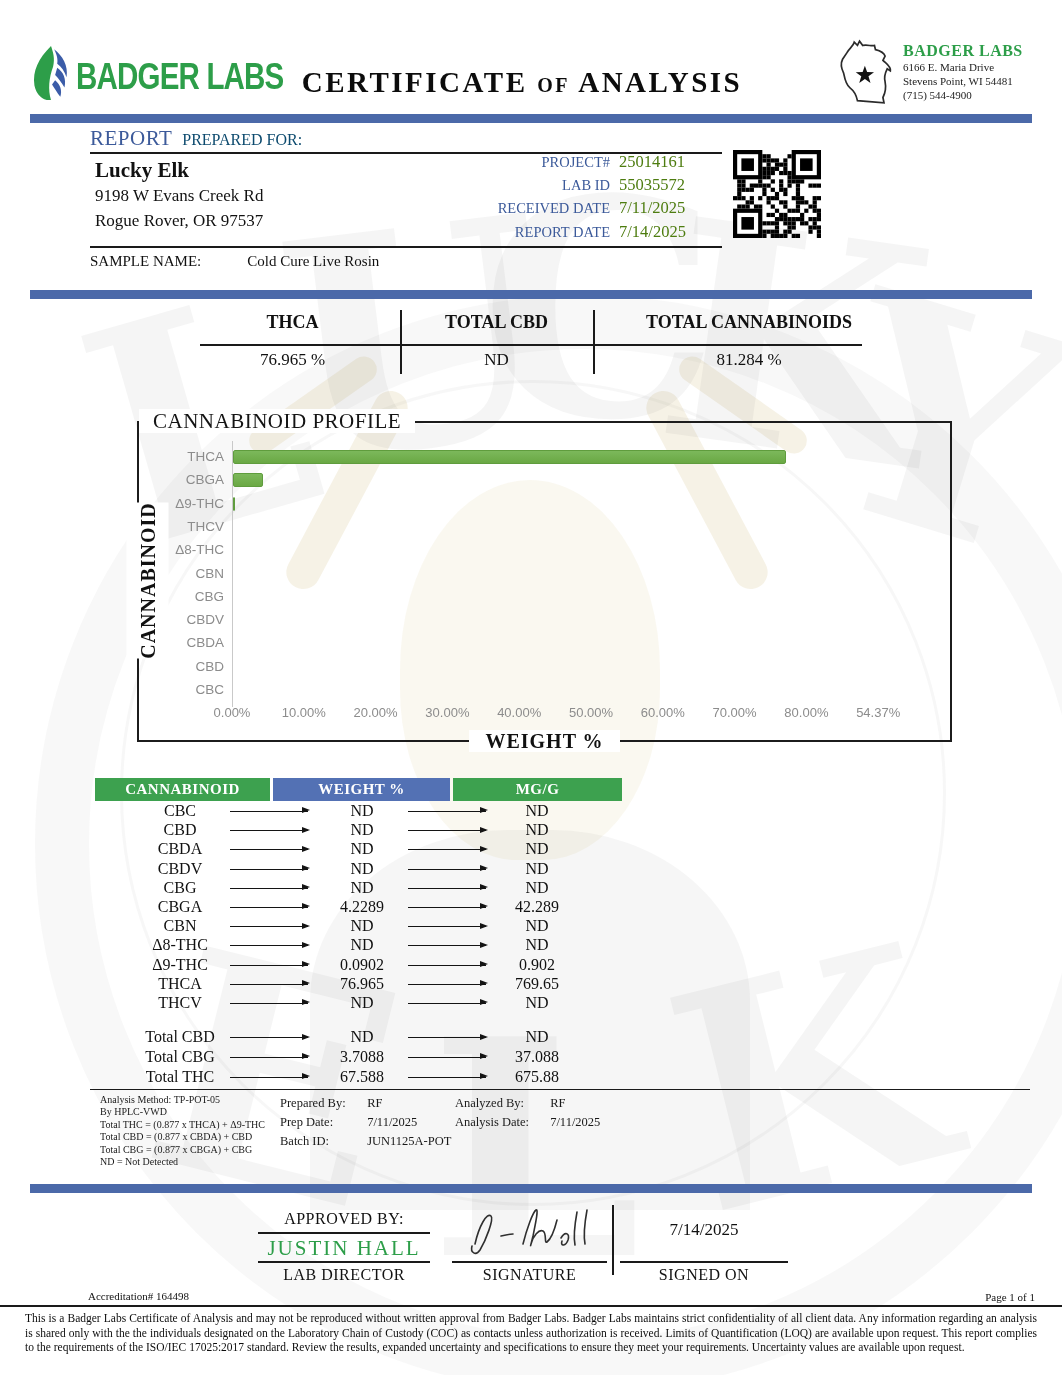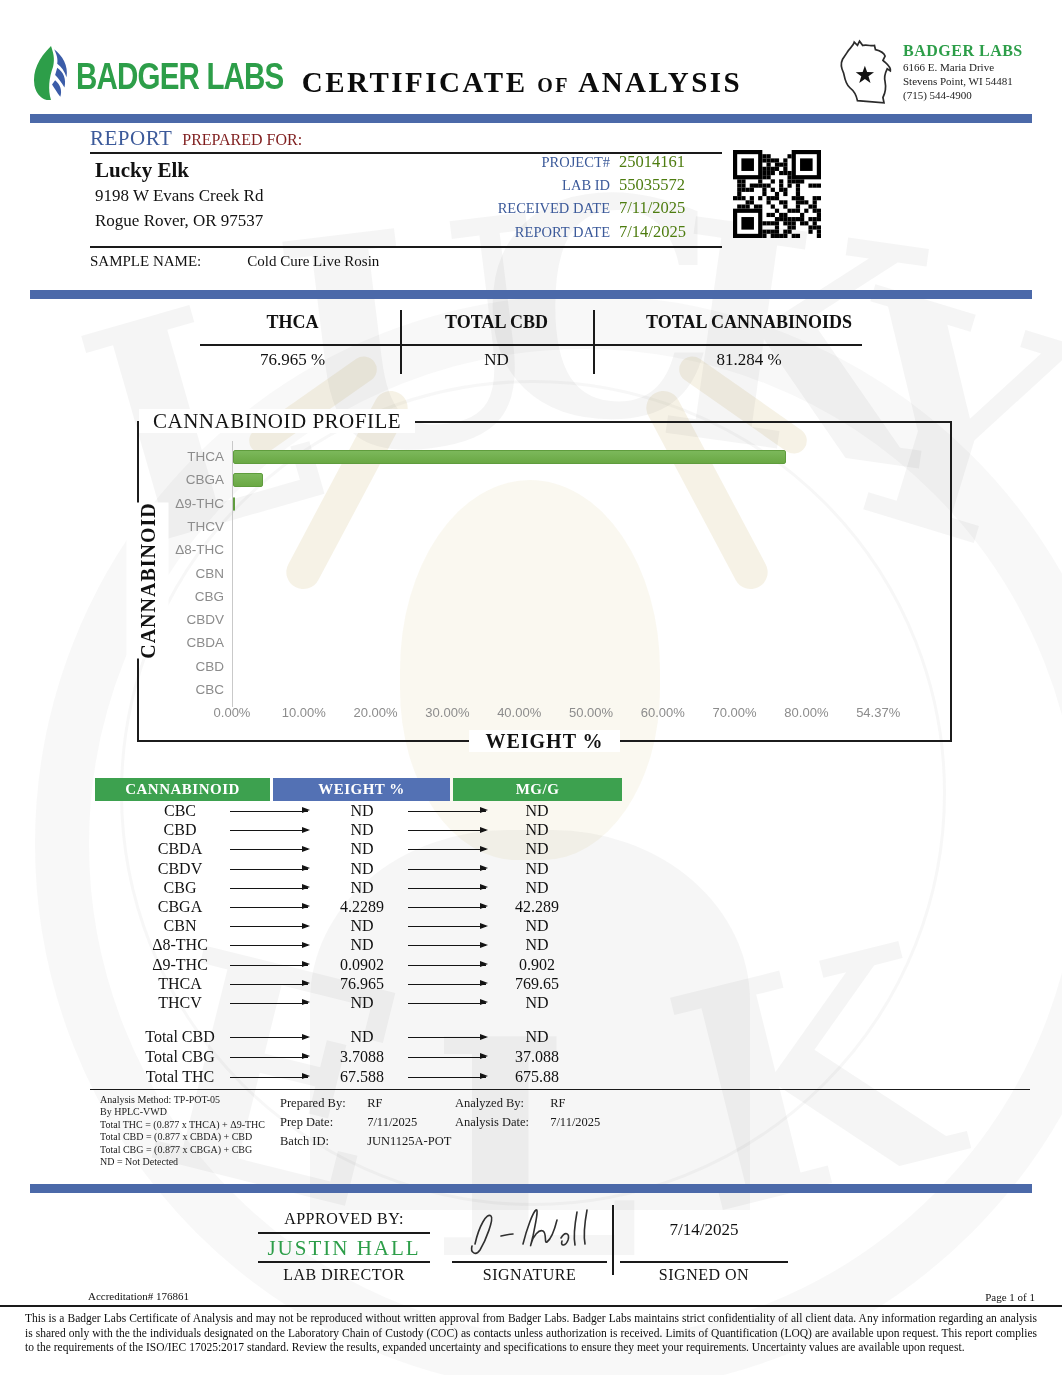--- a/index.html
+++ b/index.html
@@ -26,21 +26,21 @@
   .logo-text{font-family:"Liberation Sans",sans-serif;font-weight:bold;font-size:36px;
              color:#2d9e49;letter-spacing:-1px;transform:scaleX(.82);transform-origin:left center;}
   .coa-title{font-weight:bold;font-size:29px;letter-spacing:2.5px;font-variant:small-caps;
              text-align:center;color:#0c0c0c;}
   .labinfo-name{color:#2d9e49;font-weight:bold;font-size:16px;letter-spacing:.5px;}
   .labinfo-line{font-size:11px;line-height:14px;color:#222;}
   .bluebar{position:absolute;left:30px;width:1002px;height:9px;background:#4b69a9;z-index:2;}
 
   
   .report-word{color:#3c5a9a;font-size:21px;letter-spacing:.5px;}
-  .prepared{font-size:16px;margin-left:10px;color:#7f1d1d;}
+  .prepared{font-size:16px;margin-left:10px;color:#0c4a6e;}
   .hline{position:absolute;background:#1a1a1a;height:1.6px;z-index:2;}
   .vline{position:absolute;background:#1a1a1a;width:1.6px;z-index:2;}
   .client-name{font-size:21px;font-weight:bold;}
   .client-line{font-size:17px;}
   .meta-row{display:flex;align-items:baseline;height:23.2px;}
   .meta-label{width:148px;text-align:right;color:#3c5a9a;font-size:14.5px;}
   .meta-value{margin-left:9px;font-size:16.5px;color:#4d7c0f;}
   .sample-label{font-size:15px;}
   .sample-value{font-size:15px;margin-left:46px;}
 
@@ -535,21 +535,21 @@
     <span class="note-lbl3">Analyzed By:</span>
     <span>RF</span>
   </div>
   <div class="abs z note-med" style="left:455px;top:1115px;">
     <span class="note-lbl3">Analysis Date:</span>
     <span>7/11/2025</span>
   </div>
 
   <div class="bluebar" style="top:1184px;"></div>
 
-  <div class="abs z" style="left:88px;top:1290px;font-size:11px;">Accreditation# 176861</div>
+  <div class="abs z" style="left:88px;top:1290px;font-size:11px;">Accreditation# 164498</div>
 
   <div class="abs z approved-lbl" style="left:258px;top:1210px;width:172px;">APPROVED BY:</div>
   <div class="hline" style="left:258px;top:1232px;width:172px;"></div>
   <div class="abs z approver" style="left:258px;top:1236px;width:172px;">JUSTIN HALL</div>
   <div class="hline" style="left:258px;top:1261px;width:172px;"></div>
   <div class="abs z role" style="left:258px;top:1266px;width:172px;">LAB DIRECTOR</div>
 
   <div class="abs z" style="left:455px;top:1198px;">
     <svg width="150" height="60" viewBox="0 0 150 60">
       <g fill="none" stroke="#2f2f2f" stroke-width="1.6" stroke-linecap="round">

